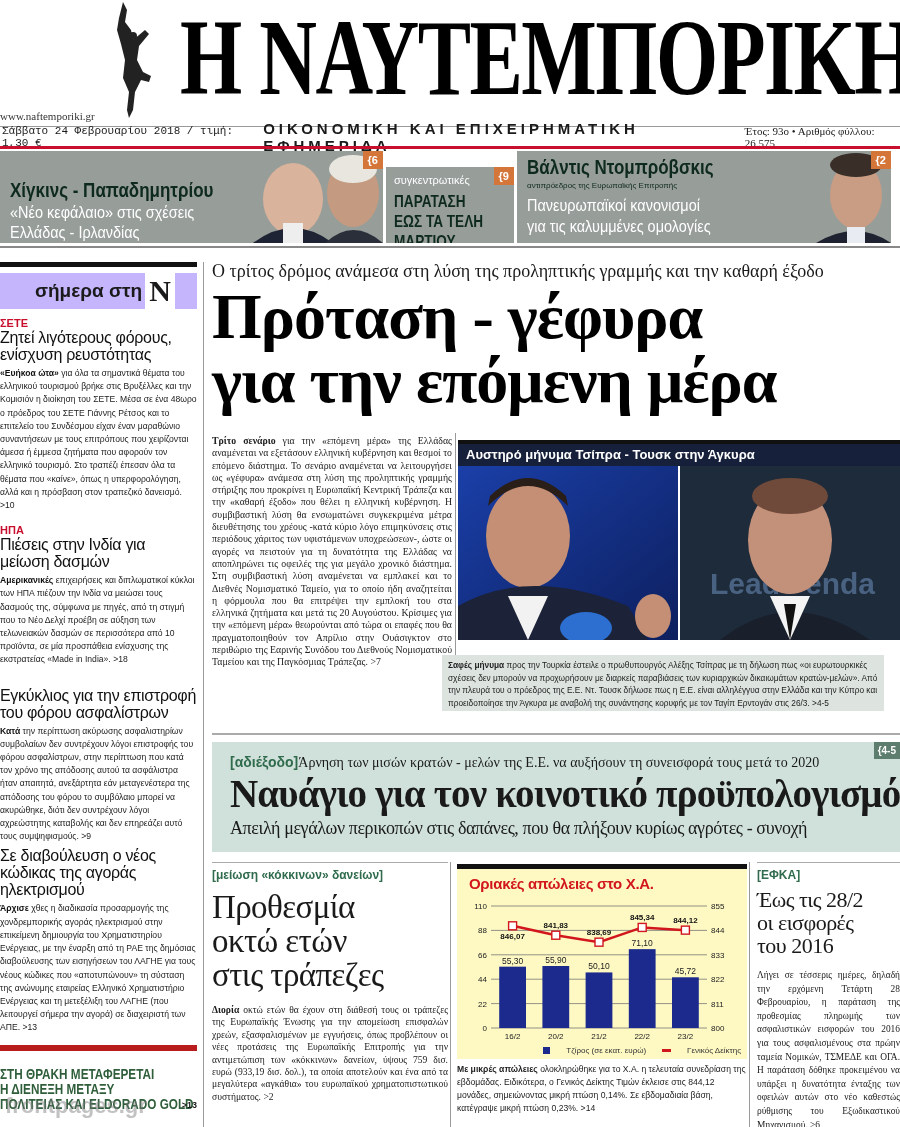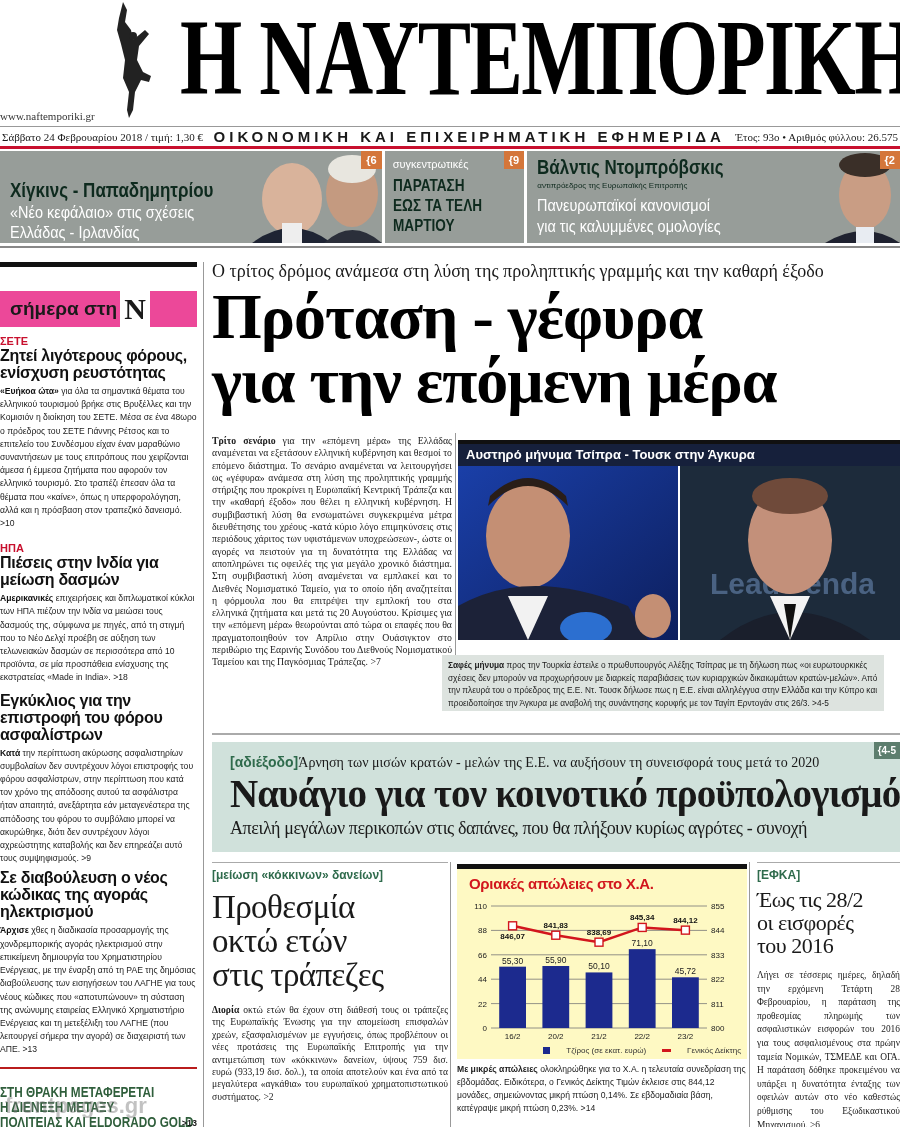--- a/index.html
+++ b/index.html
@@ -9,30 +9,30 @@
   
   .masthead { position: absolute; left: 0; top: 0; width: 900px; height: 125px; }
   .hermes { position: absolute; left: 105px; top: 0; width: 55px; height: 120px; }
   .logo { position: absolute; left: 180px; top: 2px; width: 720px; height: 112px;
     font-family: "Liberation Serif", serif; font-weight: bold; font-size: 108px; line-height: 112px;
     letter-spacing: -2px; transform: scaleX(0.74); transform-origin: left top; white-space: nowrap; color: #000; }
   .site-url { position: absolute; left: 0; top: 110px; font-family: "Liberation Serif", serif; font-size: 11px; color: #333; }
 
   .dateline { position: absolute; left: 0; top: 126px; width: 900px; height: 20px;
     border-top: 1px solid #999; display: flex; align-items: center; justify-content: space-between; padding: 0 2px; }
-  .dateline .date { font-family: Liberation Serif, serif; font-size: 11px; }
+  .dateline .date { font-family: Liberation Mono, monospace; font-size: 11px; }
   .dateline .tagline { font-size: 15px; font-weight: bold; letter-spacing: 4px; }
   .dateline .issue { font-family: "Liberation Serif", serif; font-size: 11px; }
   .red-rule { position: absolute; left: 0; top: 146px; width: 900px; height: 3px; background: #c8102e; }
 
   
   .teasers { position: absolute; left: 0; top: 151px; width: 900px; height: 92px; display: flex; gap: 3px; }
   .teaser { background: #979d99; position: relative; overflow: hidden; color: #fff; }
   .t1 { width: 383px; }
-  .t2 { width: 140px; }
+  .t2 { width: 128px; margin-top: 16px; }
   .t3 { width: 374px; }
   .page-tag { position: absolute; top: 0; right: 0; background: #d4763a; color: #fff; font-size: 11px;
     padding: 3px 5px; font-weight: bold; }
   .t1 .title { position: absolute; left: 10px; top: 28px; font-size: 20px; font-weight: bold; color: #0e2a1e;
     transform: scaleX(0.85); transform-origin: left; white-space: nowrap; }
   .t1 .sub { position: absolute; left: 10px; top: 52px; font-size: 17px; line-height: 20px; color: #fff;
     transform: scaleX(0.85); transform-origin: left; white-space: nowrap; }
   .photo-faces { position: absolute; right: 0; top: 0; width: 150px; height: 92px; }
   .t2 .kicker { position: absolute; left: 8px; top: 7px; font-size: 11px; color: #fff; }
   .t2 .title { position: absolute; left: 8px; top: 25px; font-size: 17px; line-height: 20px; font-weight: bold;
@@ -41,31 +41,31 @@
     transform: scaleX(0.85); transform-origin: left; white-space: nowrap; }
   .t3 .role { position: absolute; left: 10px; top: 30px; font-size: 8px; color: #0e2a1e; }
   .t3 .sub { position: absolute; left: 10px; top: 44px; font-size: 17px; line-height: 21px; color: #fff;
     transform: scaleX(0.85); transform-origin: left; white-space: nowrap; }
   .photo-single { position: absolute; right: 0; top: 0; width: 80px; height: 92px; }
   .rule-under { position: absolute; left: 0; top: 246px; width: 900px; height: 2px; background: #888; }
 
   
   .left-col { position: absolute; left: 0; top: 262px; width: 197px; height: 865px; }
   .left-col .topbar { height: 5px; background: #111; }
-  .today-box { height: 36px; margin-top: 24px; background: #ec4899; display: flex; align-items: center; position: relative; }
+  .today-box { height: 36px; margin-top: 6px; background: #c4b5fd; display: flex; align-items: center; position: relative; padding-left: 25px; }
   .today-box .label { font-size: 19px; font-weight: bold; padding-left: 10px; width: 120px; }
   .today-box .n { width: 30px; height: 36px; background: #fff; font-family: "Liberation Serif", serif; font-weight: bold;
     font-size: 30px; display: flex; align-items: center; justify-content: center; }
   .lc-kicker { color: #c8102e; font-weight: bold; font-size: 11px; margin-top: 8px; }
-  .lc-head { font-weight: bold; font-size: 16px; line-height: 17px; color: #111; letter-spacing: -0.3px; }
+  .lc-head { font-weight: normal; font-size: 16px; line-height: 17px; color: #111; letter-spacing: -0.3px; }
   .lc-body { font-size: 8.6px; line-height: 13.2px; color: #222; margin-top: 4px; }
   .lc-body b { color: #111; }
   .green-head { font-weight: bold; font-size: 14px; line-height: 15px; color: #2f5e3b; transform: scaleX(0.84);
     transform-origin: left; white-space: nowrap; }
-  .green-block { border-top: 2px solid #b91c1c; padding-top: 16px; margin-top: 10px; position: relative; }
+  .green-block { border-top: 6px solid #b91c1c; padding-top: 16px; margin-top: 10px; position: relative; }
   .green-block .ref { position: absolute; right: 0; bottom: 2px; font-size: 9px; font-weight: bold; }
   .watermark { position: absolute; left: 5px; top: 1093px; font-size: 22px; font-weight: bold; color: rgba(120,120,120,0.45);
     font-family: "Liberation Sans", sans-serif; text-align: center; }
 
   .vrule { position: absolute; left: 203px; top: 262px; width: 1px; height: 865px; background: #999; }
 
   
   .overline { position: absolute; left: 212px; top: 261px; font-family: "Liberation Serif", serif; font-size: 18px;
     white-space: nowrap; }
   .lead-head { position: absolute; left: 212px; top: 285px; width: 690px; font-family: "Liberation Serif", serif;
@@ -197,21 +197,21 @@
     <div class="lc-head">Ζητεί λιγότερους φόρους, ενίσχυση ρευστότητας</div>
     <div class="lc-body"><b>«Ευήκοα ώτα»</b><span> για όλα τα σημαντικά θέματα του ελληνικού τουρισμού βρήκε στις Βρυξέλλες και την Κομισιόν η διοίκηση του ΣΕΤΕ. Μέσα σε ένα 48ωρο ο πρόεδρος του ΣΕΤΕ Γιάννης Ρέτσος και το επιτελείο του Συνδέσμου είχαν έναν μαραθώνιο συναντήσεων με τους επιτρόπους που χειρίζονται άμεσα ή έμμεσα ζητήματα που αφορούν τον ελληνικό τουρισμό. Στο τραπέζι έπεσαν όλα τα θέματα που «καίνε», όπως η υπερφορολόγηση, αλλά και η πρόσβαση στον τραπεζικό δανεισμό. &gt;10</span></div>
   </div>
 
   <div>
     <div class="lc-kicker" style="margin-top:12px">ΗΠΑ</div>
     <div class="lc-head">Πιέσεις στην Ινδία για μείωση δασμών</div>
     <div class="lc-body"><b>Αμερικανικές</b><span> επιχειρήσεις και διπλωματικοί κύκλοι των ΗΠΑ πιέζουν την Ινδία να μειώσει τους δασμούς της, σύμφωνα με πηγές, από τη στιγμή που το Νέο Δελχί προέβη σε αύξηση των τελωνειακών δασμών σε περισσότερα από 10 προϊόντα, σε μία προσπάθεια ενίσχυσης της εκστρατείας «Made in India». &gt;18</span></div>
   </div>
 
-  <div style="margin-top:7px">
+  <div style="margin-top:20px">
     <div class="lc-head">Εγκύκλιος για την επιστροφή του φόρου ασφαλίστρων</div>
     <div class="lc-body"><b>Κατά</b><span> την περίπτωση ακύρωσης ασφαλιστηρίων συμβολαίων δεν συντρέχουν λόγοι επιστροφής του φόρου ασφαλίστρων, στην περίπτωση που κατά τον χρόνο της απόδοσης αυτού τα ασφάλιστρα ήταν απαιτητά, ανεξάρτητα εάν μεταγενέστερα της απόδοσης του φόρου το συμβόλαιο μπορεί να ακυρώθηκε, διότι δεν συντρέχουν λόγοι αχρεώστητης καταβολής και δεν επηρεάζει αυτό τους συμψηφισμούς. &gt;9</span></div>
   </div>
 
   <div style="margin-top:4px">
     <div class="lc-head">Σε διαβούλευση ο νέος κώδικας της αγοράς ηλεκτρισμού</div>
     <div class="lc-body"><b>Άρχισε</b><span> χθες η διαδικασία προσαρμογής της χονδρεμπορικής αγοράς ηλεκτρισμού στην επικείμενη δημιουργία του Χρηματιστηρίου Ενέργειας, με την έναρξη από τη ΡΑΕ της δημόσιας διαβούλευσης των εισηγήσεων του ΛΑΓΗΕ για τους νέους κώδικες που «αποτυπώνουν» τη σύσταση της ανώνυμης εταιρείας Ελληνικό Χρηματιστήριο Ενέργειας και τη μετεξέλιξη του ΛΑΓΗΕ (που λειτουργεί σήμερα την αγορά) σε διαχειριστή των ΑΠΕ. &gt;13</span></div>
   </div>
 
   <div class="green-block">

